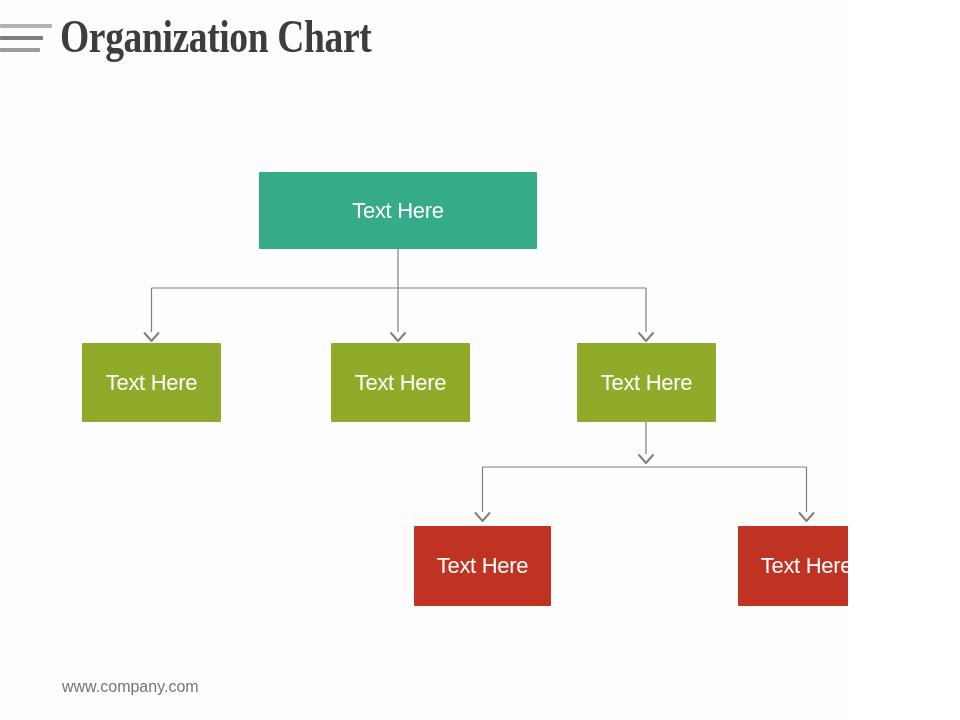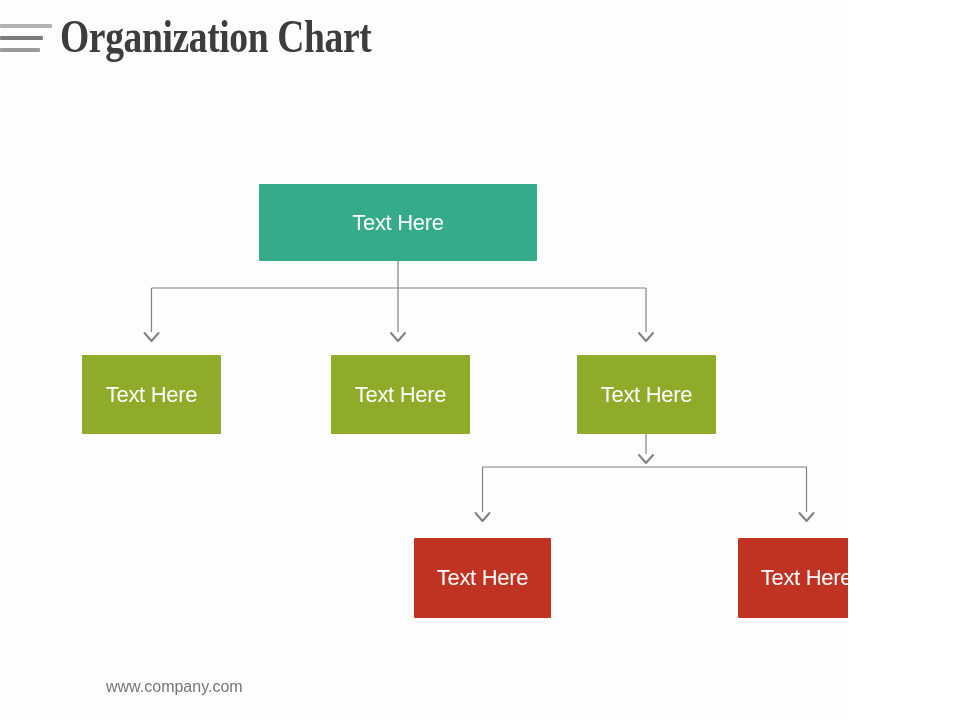--- a/index.html
+++ b/index.html
@@ -51,39 +51,37 @@
   .node {
     position: absolute;
     display: flex;
     align-items: center;
     justify-content: center;
     color: #ffffff;
     font-size: 22px;
     letter-spacing: -0.3px;
     border-radius: 1px;
     cursor: default;
-    margin-top: 12px;
   }
   .node-root   { left: 259px; top: 172px; width: 278px; height: 77px; background: #35ab8a; }
   .node-l2     { top: 343px; width: 139px; height: 79px; background: #8fab29; }
   .node-l2-0   { left:  82px; }
   .node-l2-1   { left: 331px; }
   .node-l2-2   { left: 577px; }
   .node-l3     { top: 526px; width: 137px; height: 80px; background: #c03221; }
   .node-l3-0   { left: 414px; }
   .node-l3-1   { left: 738px; }
 
   
   .footer-url {
     position: absolute;
     left: 62px;
     top: 678px;
     font-size: 16px;
     color: #757575;
-    margin-left: 44px;
   }
   .sq { position: absolute; }
   .sq-top    { left: 935px; top: 657px; width: 25px; height: 21px; background: #d9d9d9; z-index: 1; }
   .sq-bottom { left: 891px; top: 697px; width: 26px; height: 23px; background: #e3e3e3; z-index: 1; }
   .sq-page   {
     left: 912px; top: 665px; width: 35px; height: 35px;
     background: #b5b5b5; z-index: 2;
     display: flex; align-items: center; justify-content: center;
     font-size: 16px; color: #14532d;
   }

